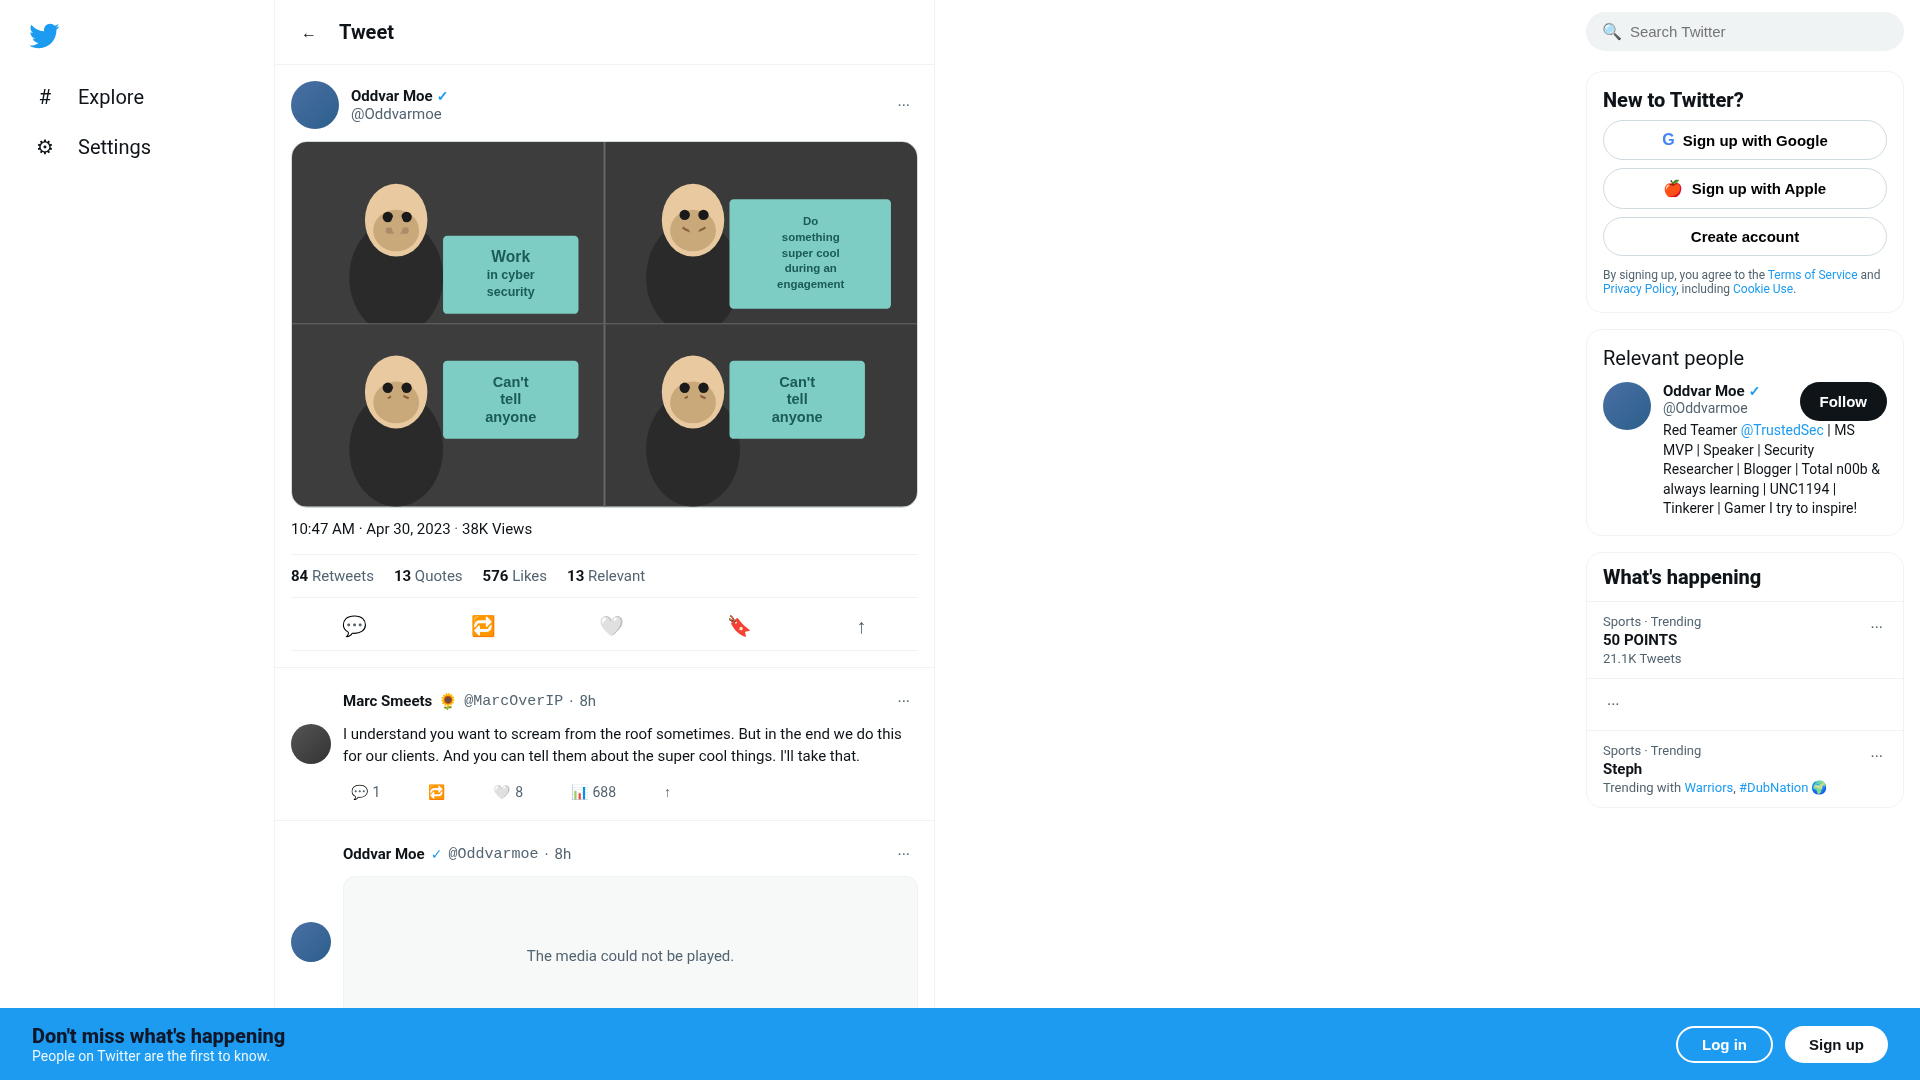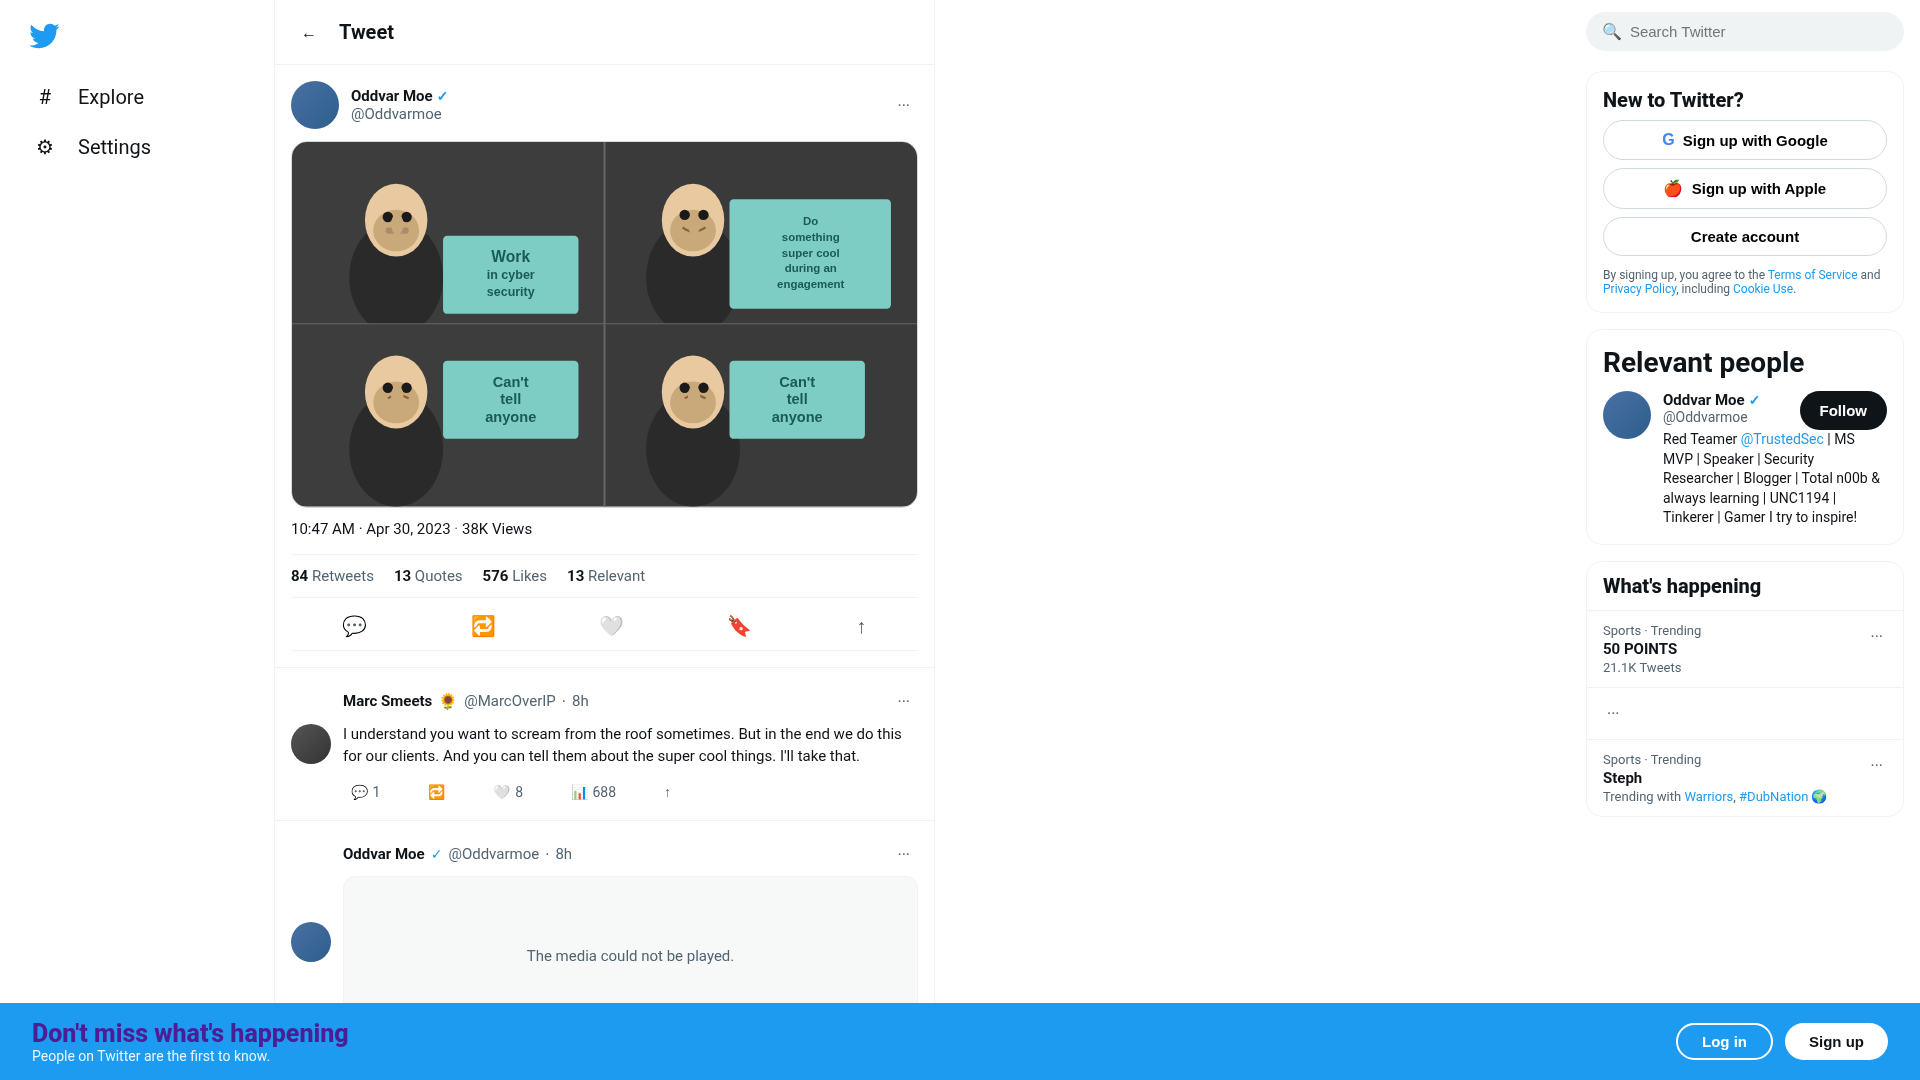--- a/index.html
+++ b/index.html
@@ -65,21 +65,21 @@
     .tweet-actions { display: flex; justify-content: space-around; padding: 4px 0; border-bottom: 1px solid #eff3f4; }
     .action-btn { cursor: pointer; color: #536471; padding: 8px; border-radius: 9999px; font-size: 20px; display: flex; align-items: center; gap: 4px; transition: color 0.1s, background 0.1s; }
 
     
     .reply { padding: 16px; border-bottom: 1px solid #eff3f4; }
     .reply-user-row { display: flex; align-items: center; gap: 12px; }
     .reply-body { flex: 1; }
     .reply-header { display: flex; align-items: center; justify-content: space-between; flex-wrap: wrap; gap: 4px; margin-bottom: 4px; }
     .reply-user-info { display: flex; align-items: center; gap: 6px; flex-wrap: wrap; }
     .reply-name { font-weight: 700; font-size: 15px; }
-    .reply-handle { color: #536471; font-size: 15px; }
+    .reply-handle { color: #536471; font-size: 15px; font-family: Liberation Mono, monospace; }
     .reply-time { color: #536471; font-size: 15px; }
     .reply-text { font-size: 15px; line-height: 1.5; margin-bottom: 12px; }
     .reply-actions { display: flex; gap: 32px; color: #536471; }
     .reply-action { cursor: pointer; display: flex; align-items: center; gap: 4px; font-size: 14px; border-radius: 9999px; padding: 4px 8px; }
 
     .media-placeholder { background: #f7f9f9; border: 1px solid #eff3f4; border-radius: 12px; display: flex; align-items: center; justify-content: center; height: 160px; color: #536471; font-size: 15px; margin-bottom: 12px; }
 
     
     .right-sidebar { width: 350px; padding: 12px 16px; position: fixed; right: 0; top: 0; height: 100vh; overflow-y: auto; }
 
@@ -91,21 +91,21 @@
     .new-twitter-title { font-size: 20px; font-weight: 800; margin-bottom: 8px; }
     .new-twitter-subtitle { font-size: 14px; color: #536471; margin-bottom: 16px; }
 
     .signup-btn { width: 100%; padding: 10px; border-radius: 9999px; border: 1px solid #cfd9de; background: #fff; font-size: 15px; font-weight: 600; cursor: pointer; display: flex; align-items: center; justify-content: center; gap: 8px; margin-bottom: 8px; transition: background 0.1s; }
     .signup-btn.create { background: #fff; border-color: #cfd9de; }
 
     .terms-text { font-size: 12px; color: #536471; margin-top: 12px; }
     .terms-text a { color: #1d9bf0; text-decoration: none; }
 
     .relevant-people { border: 1px solid #eff3f4; border-radius: 16px; padding: 16px; margin-bottom: 16px; }
-    .section-title { font-size: 28px; font-weight: 700; margin-bottom: 12px; }
+    .section-title { font-size: 20px; font-weight: 400; margin-bottom: 12px; }
     .person-row { display: flex; align-items: flex-start; gap: 12px; }
     .person-info { flex: 1; }
     .person-name { font-weight: 700; font-size: 15px; display: flex; align-items: center; gap: 4px; }
     .person-handle { color: #536471; font-size: 14px; margin-bottom: 4px; }
     .person-bio { font-size: 14px; line-height: 1.4; color: #0f1419; }
     .person-bio a { color: #1d9bf0; text-decoration: none; }
 
     .follow-btn-dark { background: #0f1419; color: #fff; border: none; border-radius: 9999px; padding: 11px 20px; font-size: 15px; font-weight: 700; cursor: pointer; white-space: nowrap; }
 
     .whats-happening { border: 1px solid #eff3f4; border-radius: 16px; overflow: hidden; }
@@ -119,21 +119,21 @@
     .trend-more { color: #536471; font-size: 16px; cursor: pointer; padding: 4px; border-radius: 9999px; }
 
     
     .bottom-banner {
       position: fixed; bottom: 0; left: 0; right: 0;
       background: #1d9bf0;
       display: flex; align-items: center; justify-content: space-between;
       padding: 16px 32px;
       z-index: 100;
     }
-    .banner-text .title { font-size: 25px; font-weight: 800; color: #4c1d95; }
+    .banner-text .title { font-size: 20px; font-weight: 800; color: #0f172a; }
     .banner-text .subtitle { font-size: 14px; color: #fff; opacity: 0.9; }
     .banner-actions { display: flex; gap: 12px; }
     .login-btn { background: transparent; border: 2px solid #fff; color: #fff; border-radius: 9999px; padding: 8px 24px; font-size: 15px; font-weight: 700; cursor: pointer; }
     .signup-btn-white { background: #fff; color: #0f1419; border: none; border-radius: 9999px; padding: 8px 24px; font-size: 15px; font-weight: 700; cursor: pointer; }
 
     .avatar-sm { width: 40px; height: 40px; border-radius: 9999px; background: #4a6fa5; overflow: hidden; flex-shrink: 0; }
 
     .meme-canvas {
       width: 100%;
       border-radius: 16px;

